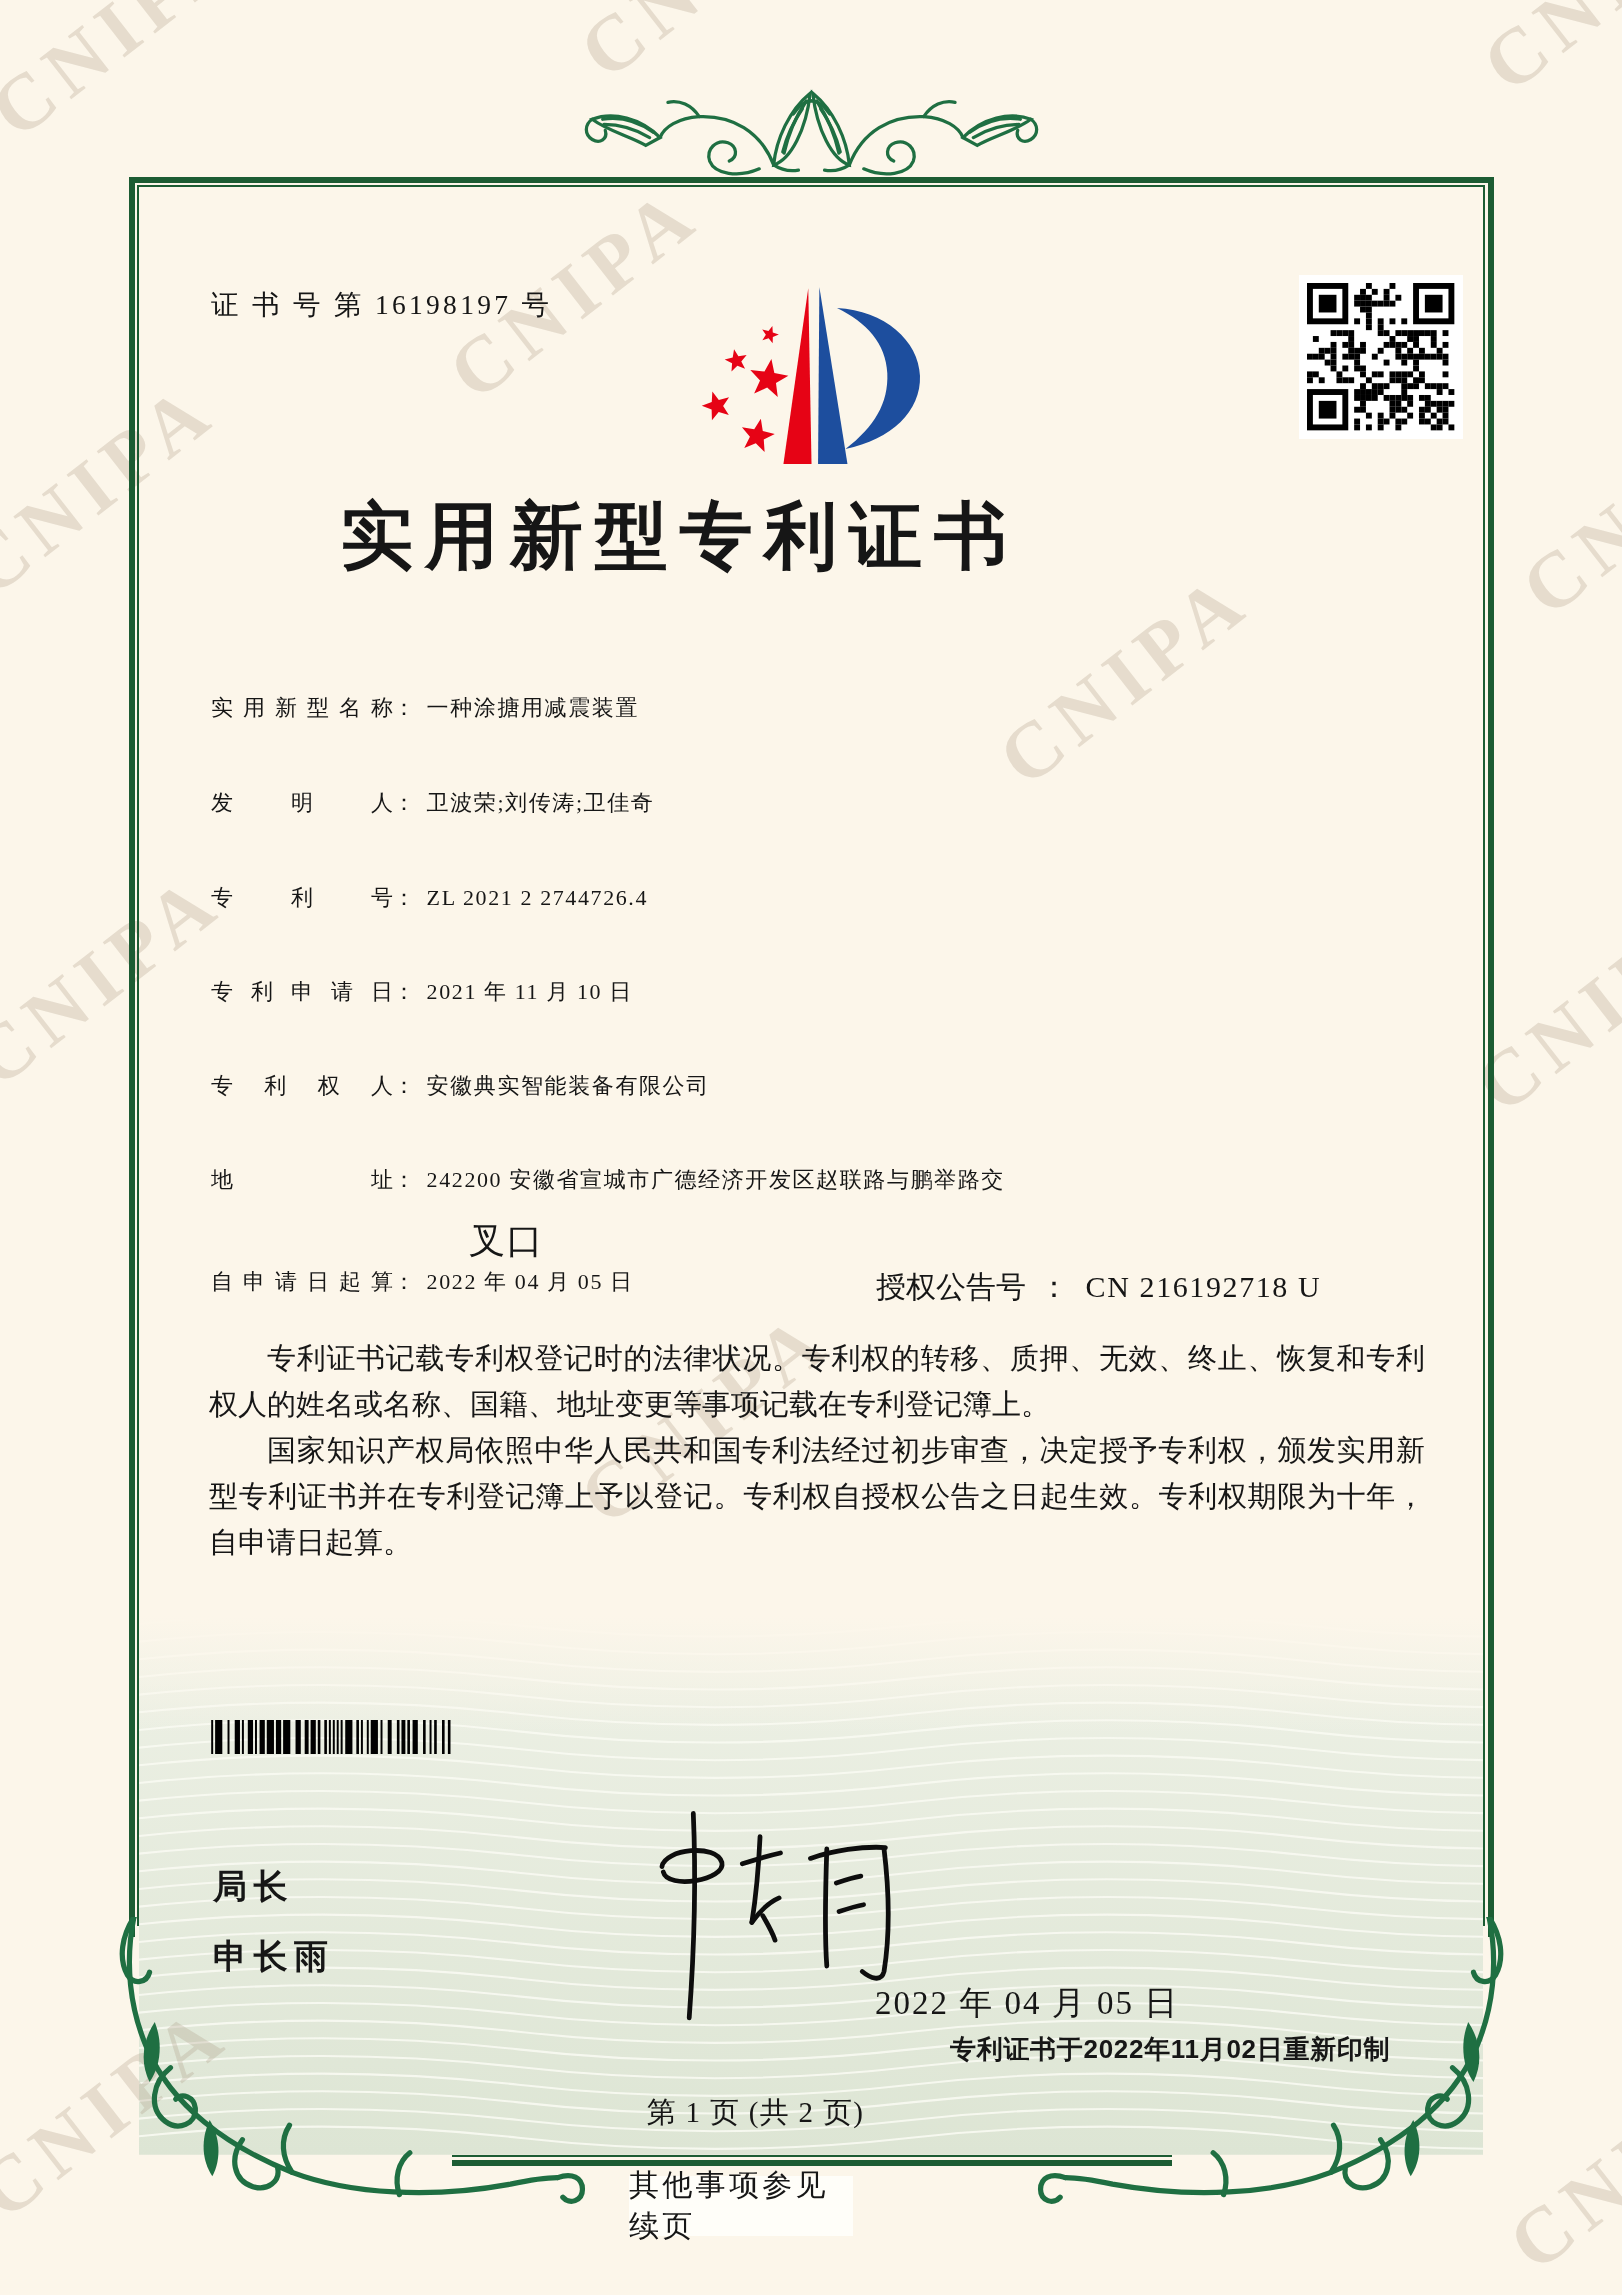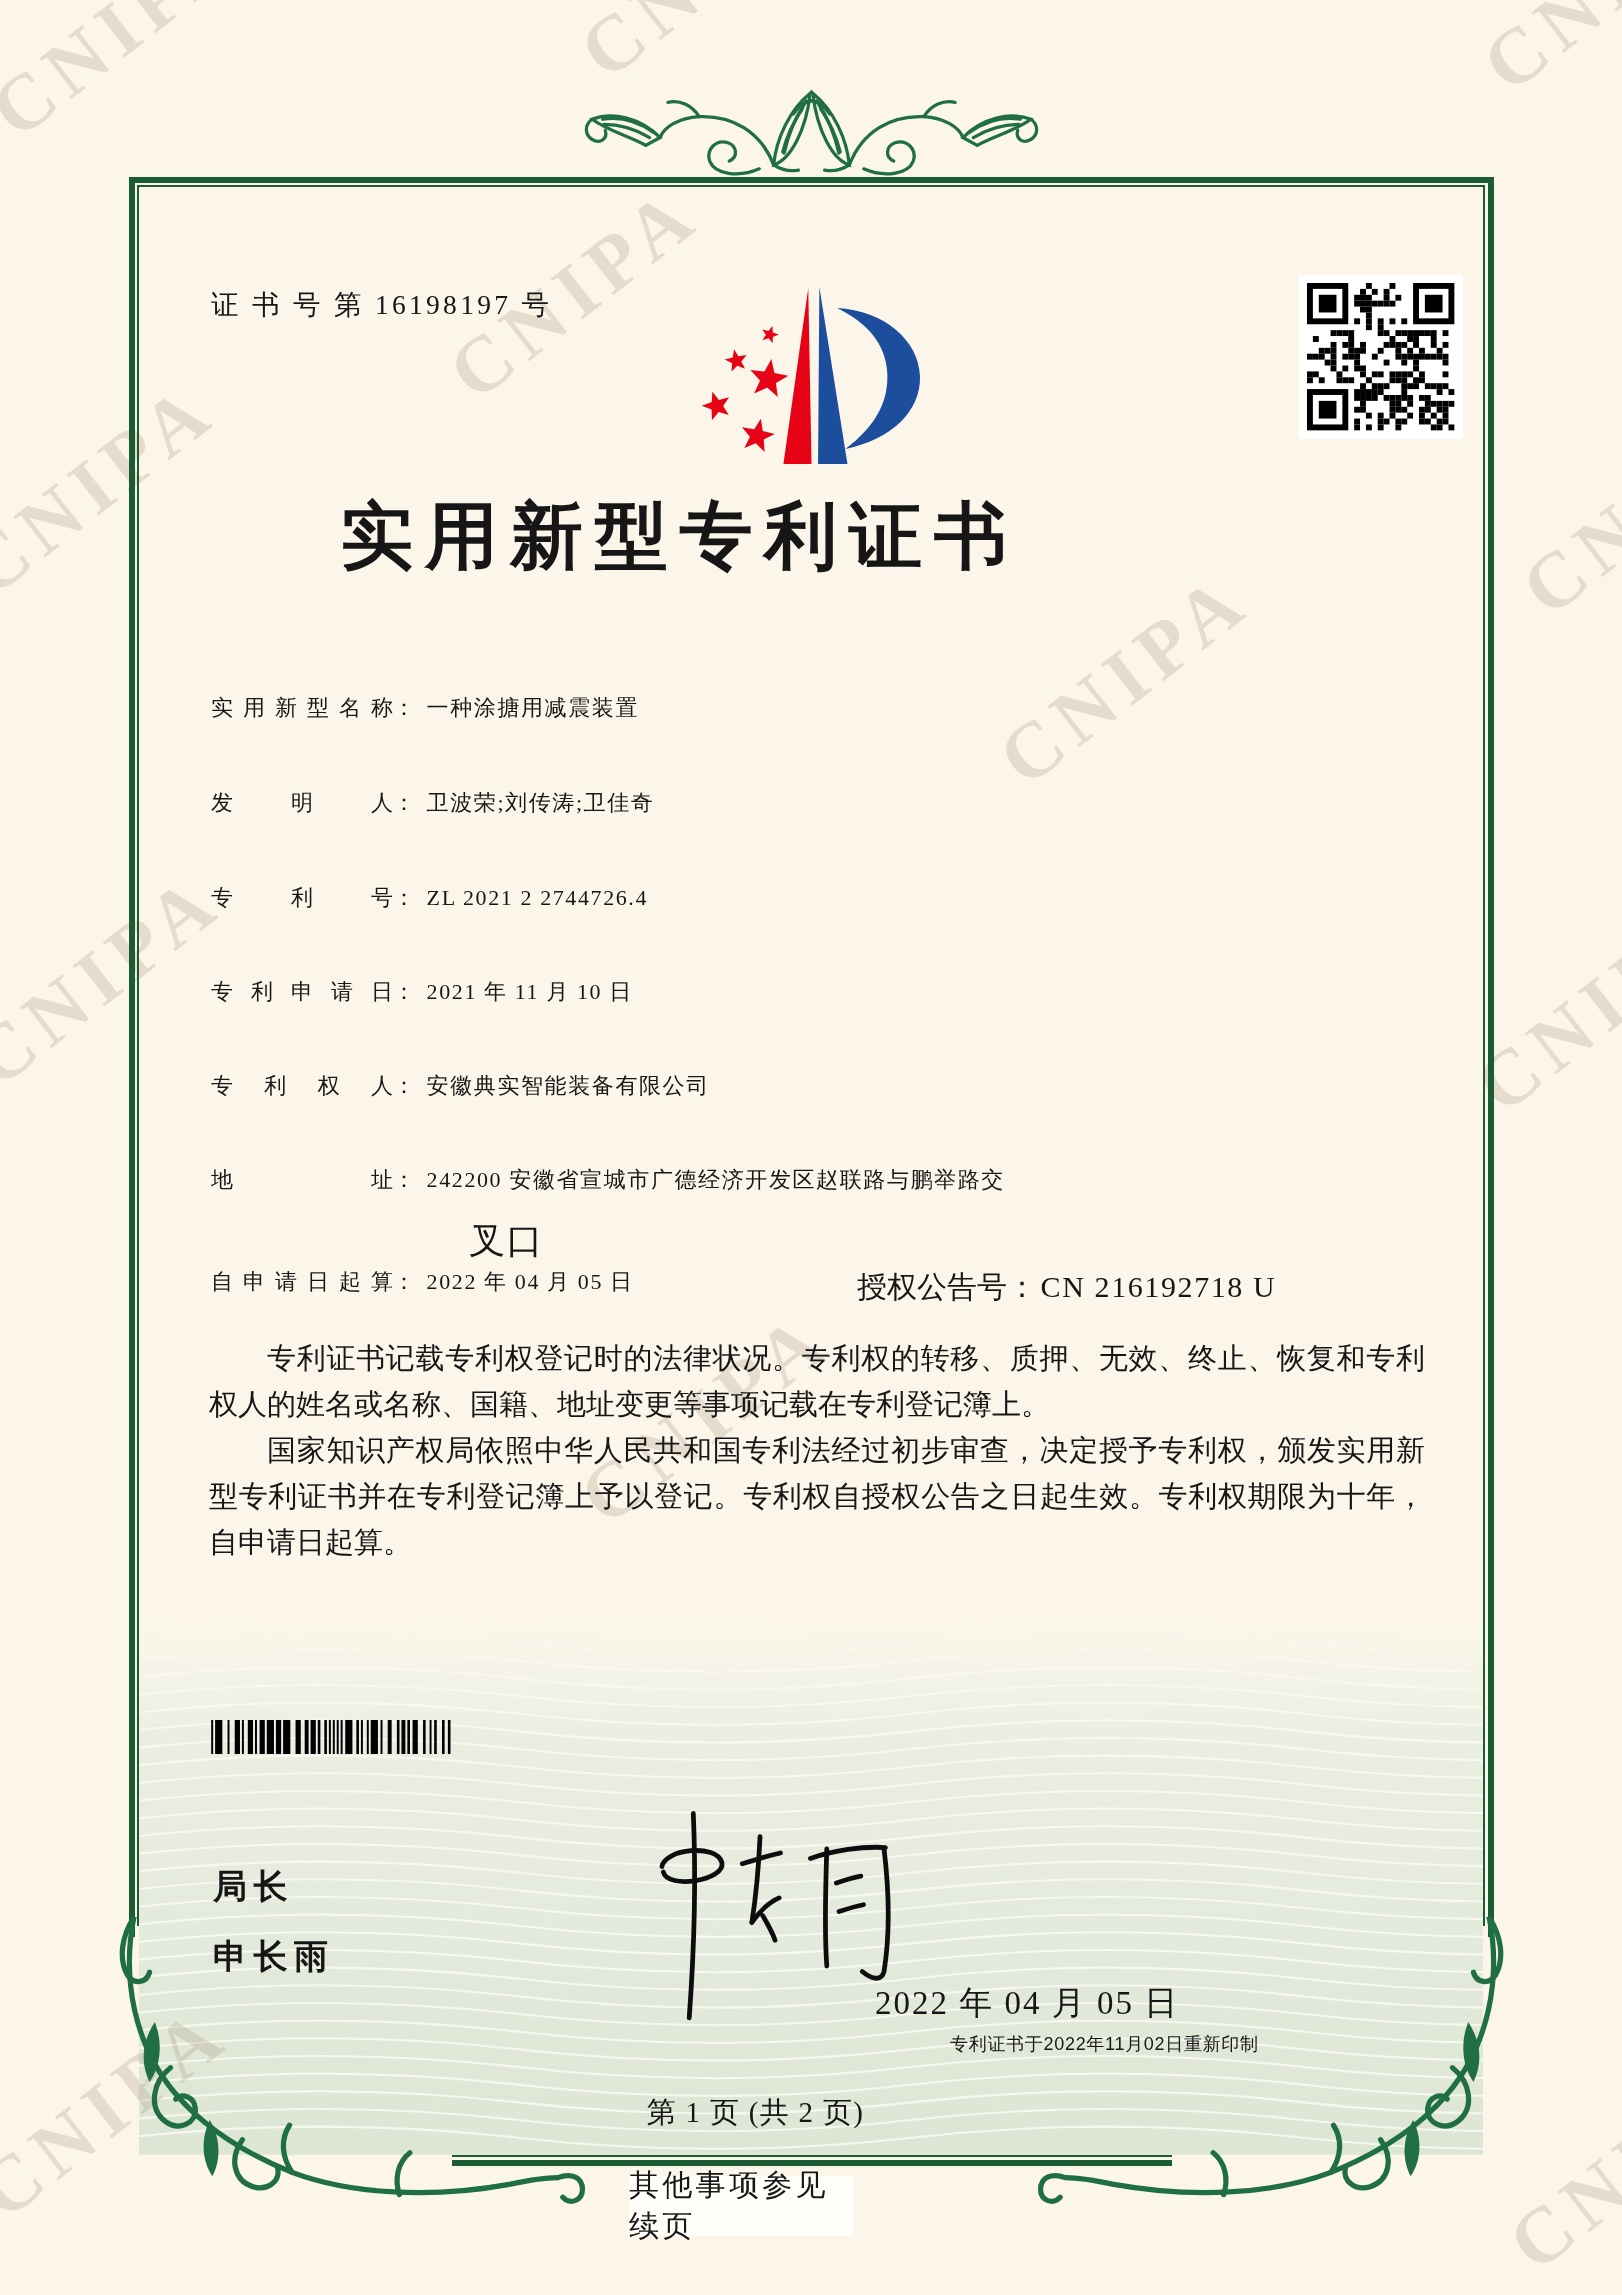--- a/index.html
+++ b/index.html
@@ -29,34 +29,34 @@
   
   .cert-no{position:absolute;left:211px;top:287px;font-size:27.5px;letter-spacing:3.3px;white-space:pre;}
   
   .title{position:absolute;left:0;width:1359px;top:488px;text-align:center;
     font-size:73px;font-weight:bold;letter-spacing:11.8px;}
   
   .row{position:absolute;left:211px;display:flex;align-items:center;font-size:22px;line-height:1.22;}
   .flabel{display:inline-block;width:182px;text-align:justify;text-align-last:justify;white-space:normal;}
   .colon{display:inline-block;width:31px;}
   .fvalue{margin-left:2.6px;letter-spacing:1.6px;white-space:pre;}
-  .row2b{position:absolute;left:857px;display:flex;font-size:30px;line-height:1.22;}
+  .row2b{position:absolute;left:876px;display:flex;font-size:30px;line-height:1.22;gap:13px;}
   .tight{display:inline-block;white-space:nowrap;}
   .addr2{position:absolute;left:469px;top:1217px;font-size:36px;letter-spacing:1.6px;}
   
   .legal{position:absolute;left:209px;top:1335px;width:1216px;
     font-size:29px;line-height:46px;text-align:justify;text-justify:inter-ideograph;}
   .legal p{margin:0;text-indent:58px;}
   
   .dir{position:absolute;left:213px;font-family:"Liberation Sans","DejaVu Sans",sans-serif;
     font-weight:bold;font-size:34px;letter-spacing:6.5px;}
   .issue-date{position:absolute;left:844px;width:366px;top:1981px;text-align:center;
     font-size:33px;letter-spacing:2px;white-space:pre;}
   .reprint{position:absolute;left:950px;top:2032px;
-    font-family:"Liberation Sans","DejaVu Sans",sans-serif;font-weight:normal;font-size:18px;letter-spacing:0.7px;}
+    font-family:"Liberation Sans","DejaVu Sans",sans-serif;font-weight:bold;font-size:26px;letter-spacing:0.7px;}
   .page-note{position:absolute;left:615px;width:281px;top:2093px;text-align:center;
     font-size:29px;letter-spacing:1.3px;white-space:pre;}
   .bottom-strip{position:absolute;left:629px;top:2176px;width:224px;height:60px;
     background:#fffef9;display:flex;align-items:center;justify-content:center;}
   .bottom-strip span{font-size:30px;letter-spacing:3.3px;}
   .wave-fade{position:absolute;left:139px;top:1616px;width:1344px;height:118px;
     background:linear-gradient(180deg,#fcf6ea 0%,rgba(252,246,234,0) 100%);}
   .qr-box{position:absolute;left:1299px;top:275px;width:164px;height:164px;background:#ffffff;
     display:flex;align-items:center;justify-content:center;}
 </style>

